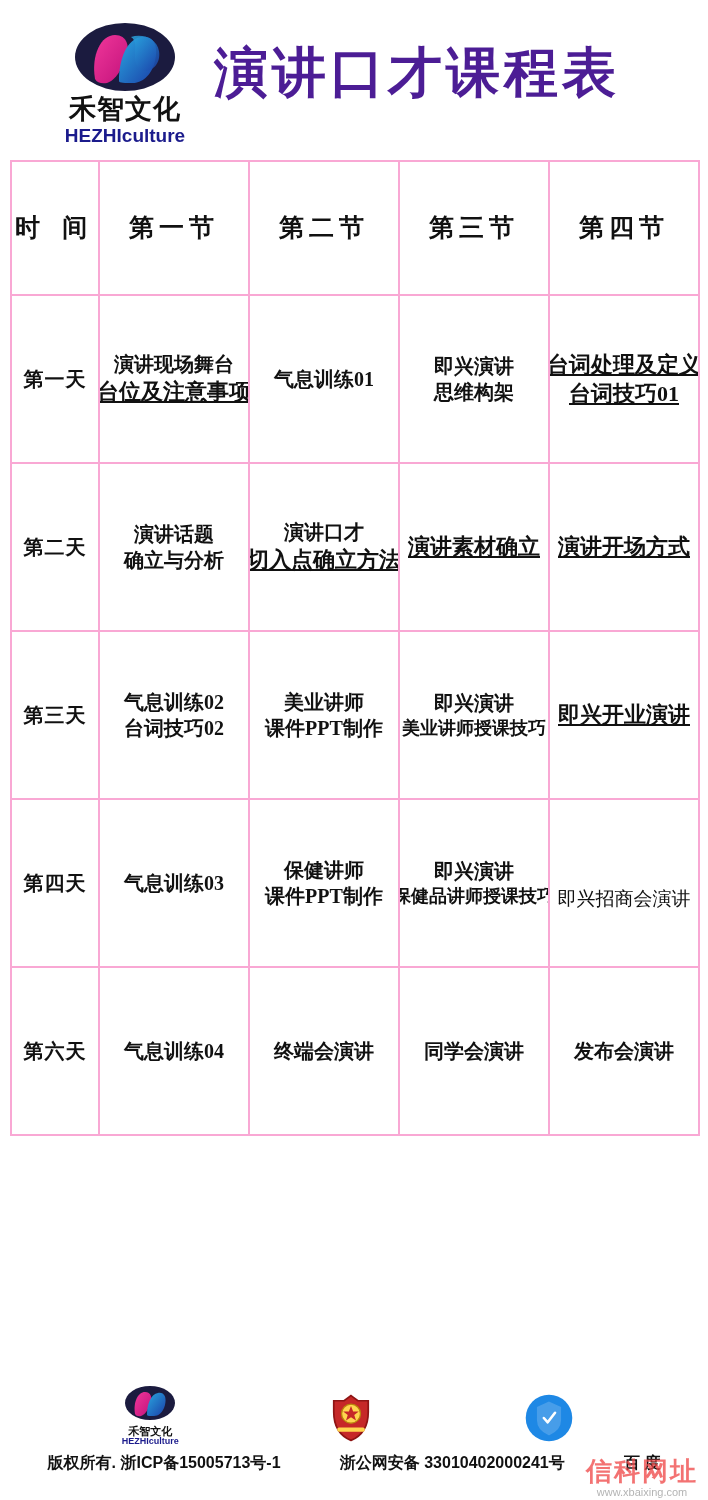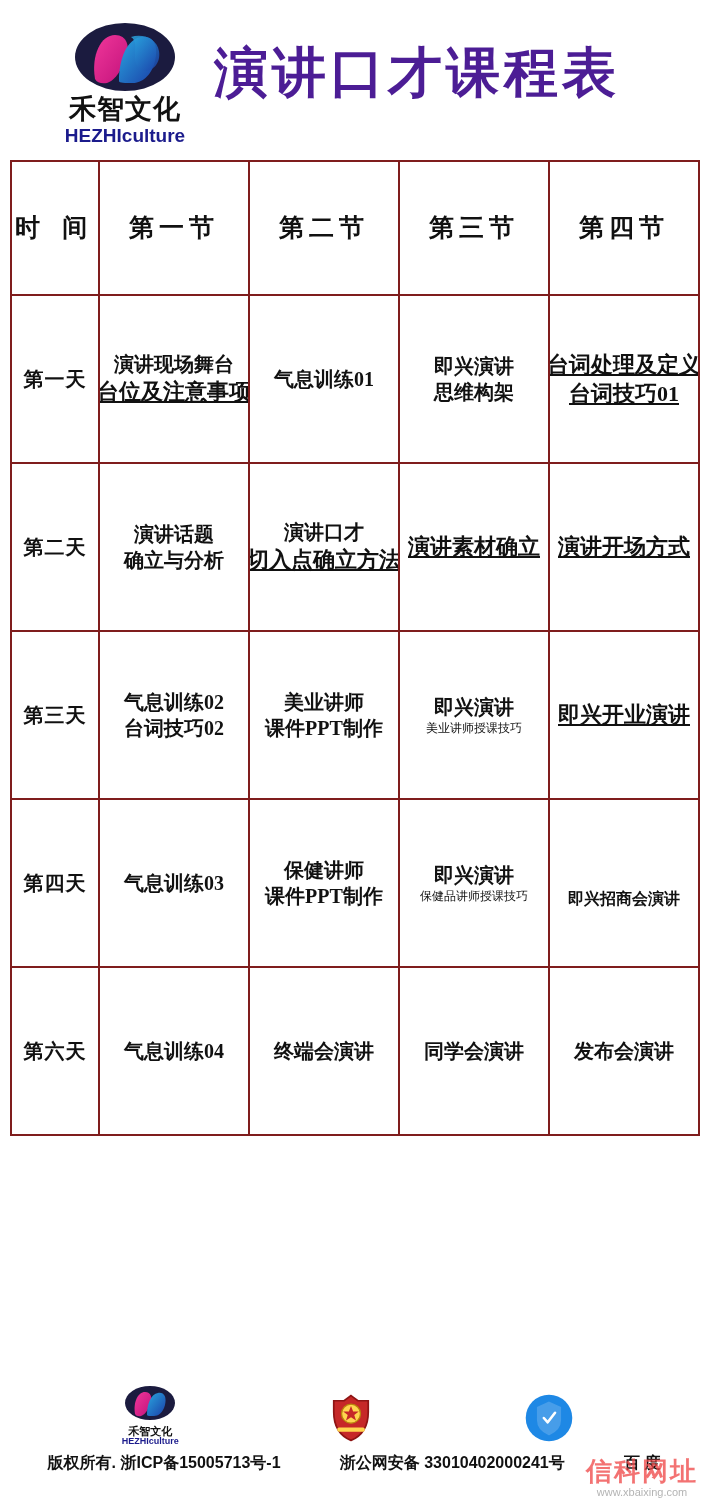--- a/index.html
+++ b/index.html
@@ -71,21 +71,21 @@
     padding: 0 10px;
     box-sizing: border-box;
   }
   table.schedule {
     width: 688px;
     border-collapse: collapse;
     table-layout: fixed;
     border: 2px solid #4a4a4a;
   }
   table.schedule td {
-    border: 2px solid #7f1d1d;
+    border: 2px solid #f9a8d4;
     text-align: center;
     vertical-align: middle;
     padding: 2px 2px;
     line-height: 1.25;
     overflow: hidden;
   }
   col.c-time { width: 88px; }
   col.c-sec  { width: 150px; }
 
   tr.head td {
@@ -108,22 +108,22 @@
     justify-content: center;
     align-items: center;
     gap: 1px;
   }
   .cell-lines span {
     display: block;
     white-space: nowrap;
   }
   .s20 { font-size: 20px; font-weight: bold; }
   .s19 { font-size: 22px; font-weight: bold; text-decoration: underline; }
-  .s18 { font-size: 16px; font-weight: bold; margin-top: 32px; }
-  .s17 { font-size: 12px; font-weight: normal; }
+  .s18 { font-size: 19px; font-weight: normal; margin-top: 32px; }
+  .s17 { font-size: 18px; font-weight: bold; }
 
   
   .footer {
     position: absolute;
     left: 0;
     right: 0;
     bottom: 0;
     height: 135px;
   }
   .footer-icons {

